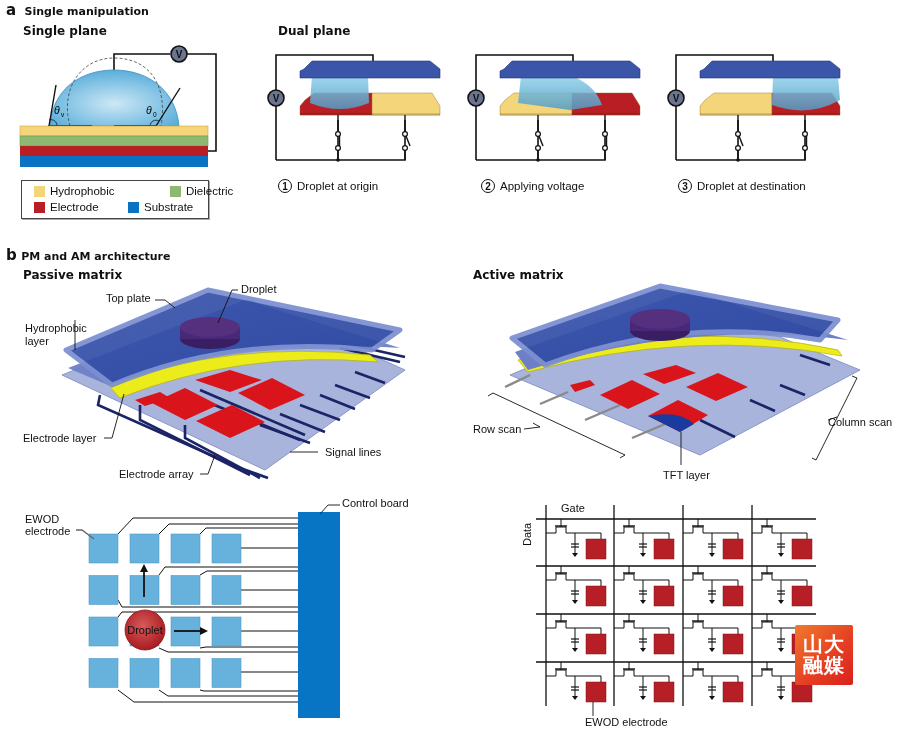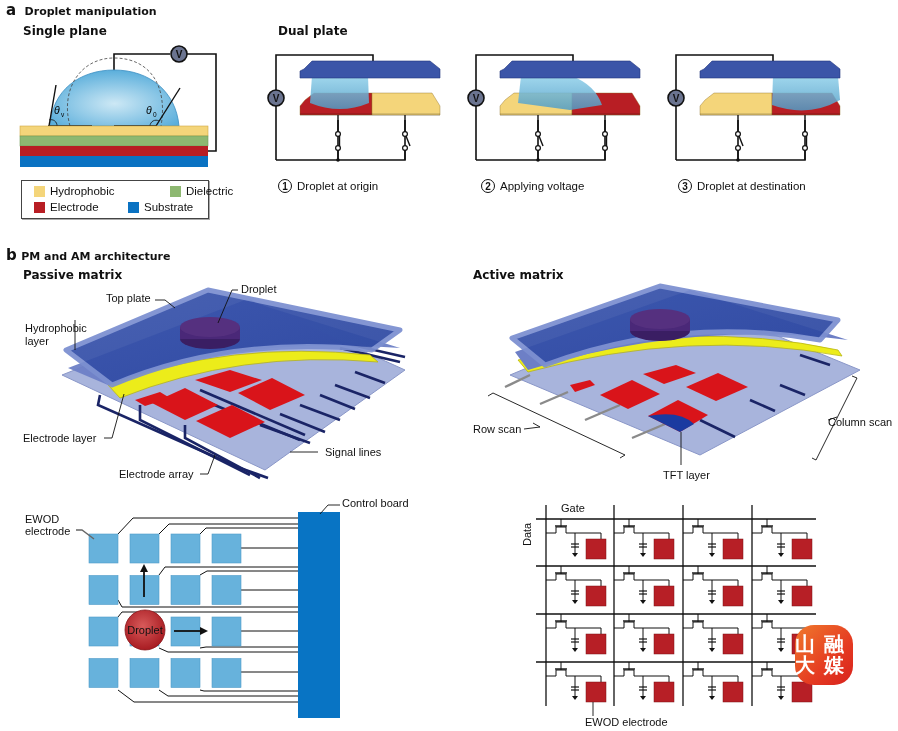--- a/index.html
+++ b/index.html
@@ -12,34 +12,34 @@
   .lbl-s { font-size: 11px; white-space: nowrap; }
   svg { position: absolute; overflow: visible; }
   svg text { font-family: "Liberation Sans", sans-serif; }
   .legend-box { border: 1px solid #444; background: #fff; box-shadow: 1px 1px 0 #aaa; }
   .legend-item { position: absolute; display: flex; align-items: center; font-size: 11.5px; }
   .sw { width: 11px; height: 11px; margin-right: 5px; display: inline-block; }
   .step { display: flex; align-items: center; font-size: 11.5px; white-space: nowrap; }
   .step-num { width: 14px; height: 14px; border: 1.3px solid #111; border-radius: 50%;
               display: inline-flex; align-items: center; justify-content: center;
               font-weight: bold; font-size: 10px; margin-right: 5px; box-sizing: border-box; }
-  .watermark { border-radius: 19px; background: linear-gradient(135deg,#f07a2c 0%,#e53c22 60%,#d8221d 100%);
+  .watermark { border-radius: 2px; background: linear-gradient(135deg,#f07a2c 0%,#e53c22 60%,#d8221d 100%);
                color: #fff; font-weight: bold; font-family: "DejaVu Sans", sans-serif;
-               display: flex; flex-direction: row; align-items: center; justify-content: center;
+               display: flex; flex-direction: column; align-items: center; justify-content: center;
                line-height: 1.05; font-size: 20px; letter-spacing: 1px; }
 </style>
 </head>
 <body>
 
 <div class="abs" style="left:6px;top:1px;">
   <span class="panel-letter">a</span>
-  <span class="panel-title" style="margin-left:4px;">Droplet manipulation</span>
+  <span class="panel-title" style="margin-left:4px;">Single manipulation</span>
 </div>
 <div class="abs sub-title" style="left:23px;top:24px;">Single plane</div>
-<div class="abs sub-title" style="left:278px;top:24px;">Dual plate</div>
+<div class="abs sub-title" style="left:278px;top:24px;">Dual plane</div>
 
 <svg style="left:0;top:0;" width="260" height="230">
   <defs>
     <radialGradient id="dropGrad" cx="50%" cy="60%" r="60%">
       <stop offset="0%" stop-color="#cde8f5"></stop>
       <stop offset="100%" stop-color="#5aaedb"></stop>
     </radialGradient>
   </defs>
 
   <path d="M114,70 L114,54 L170,54 M186,54 L216,54 L216,151 L208,151" fill="none" stroke="#111" stroke-width="1.6"></path>

